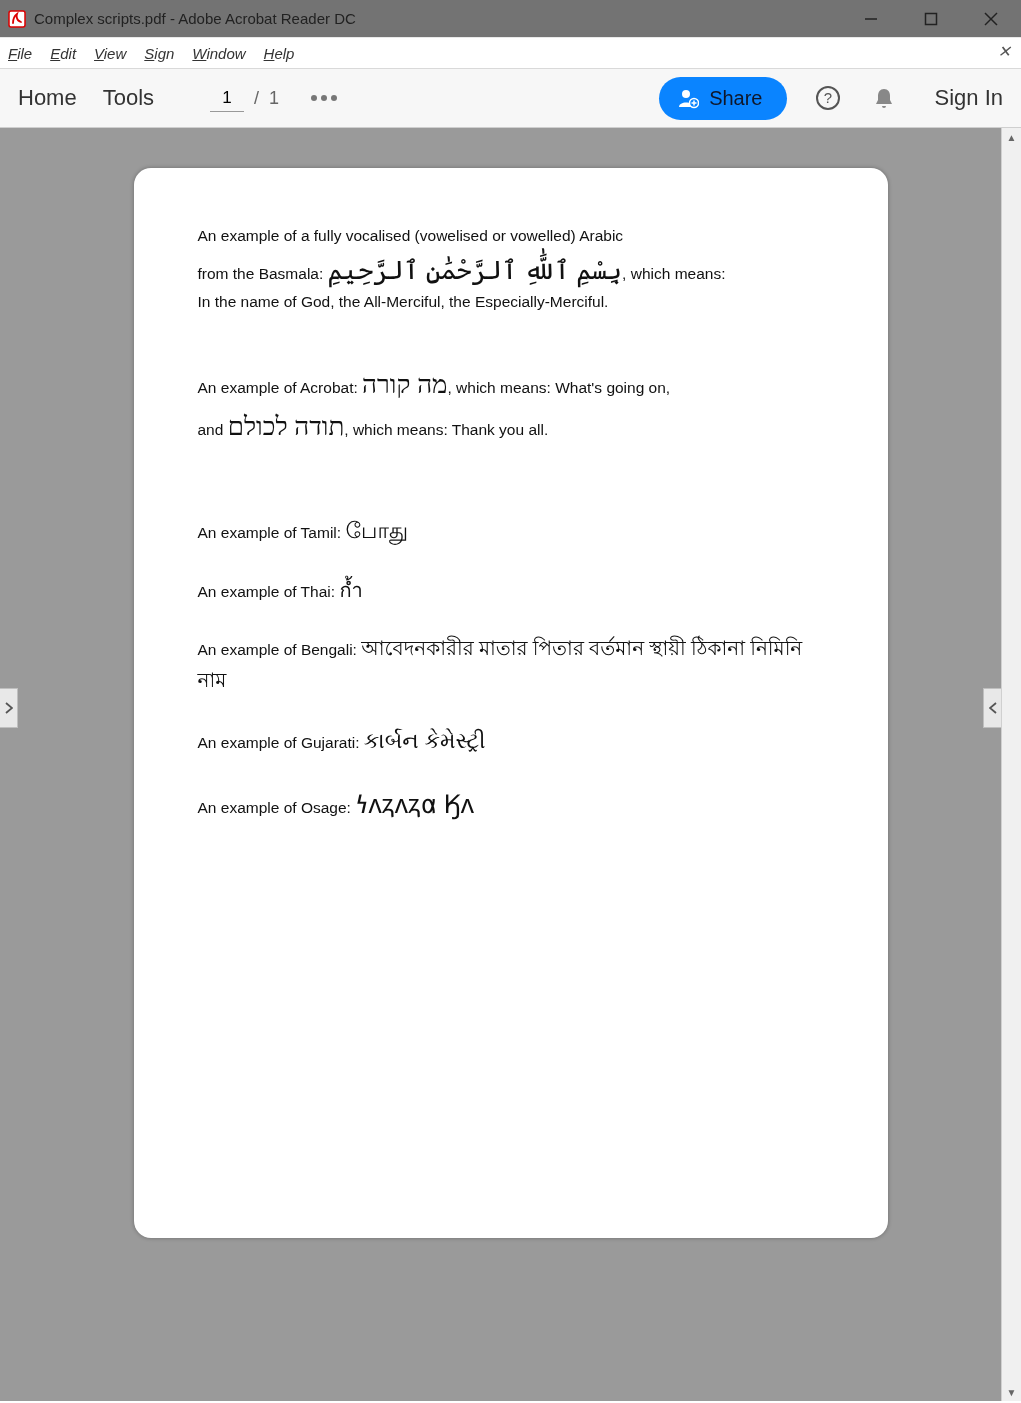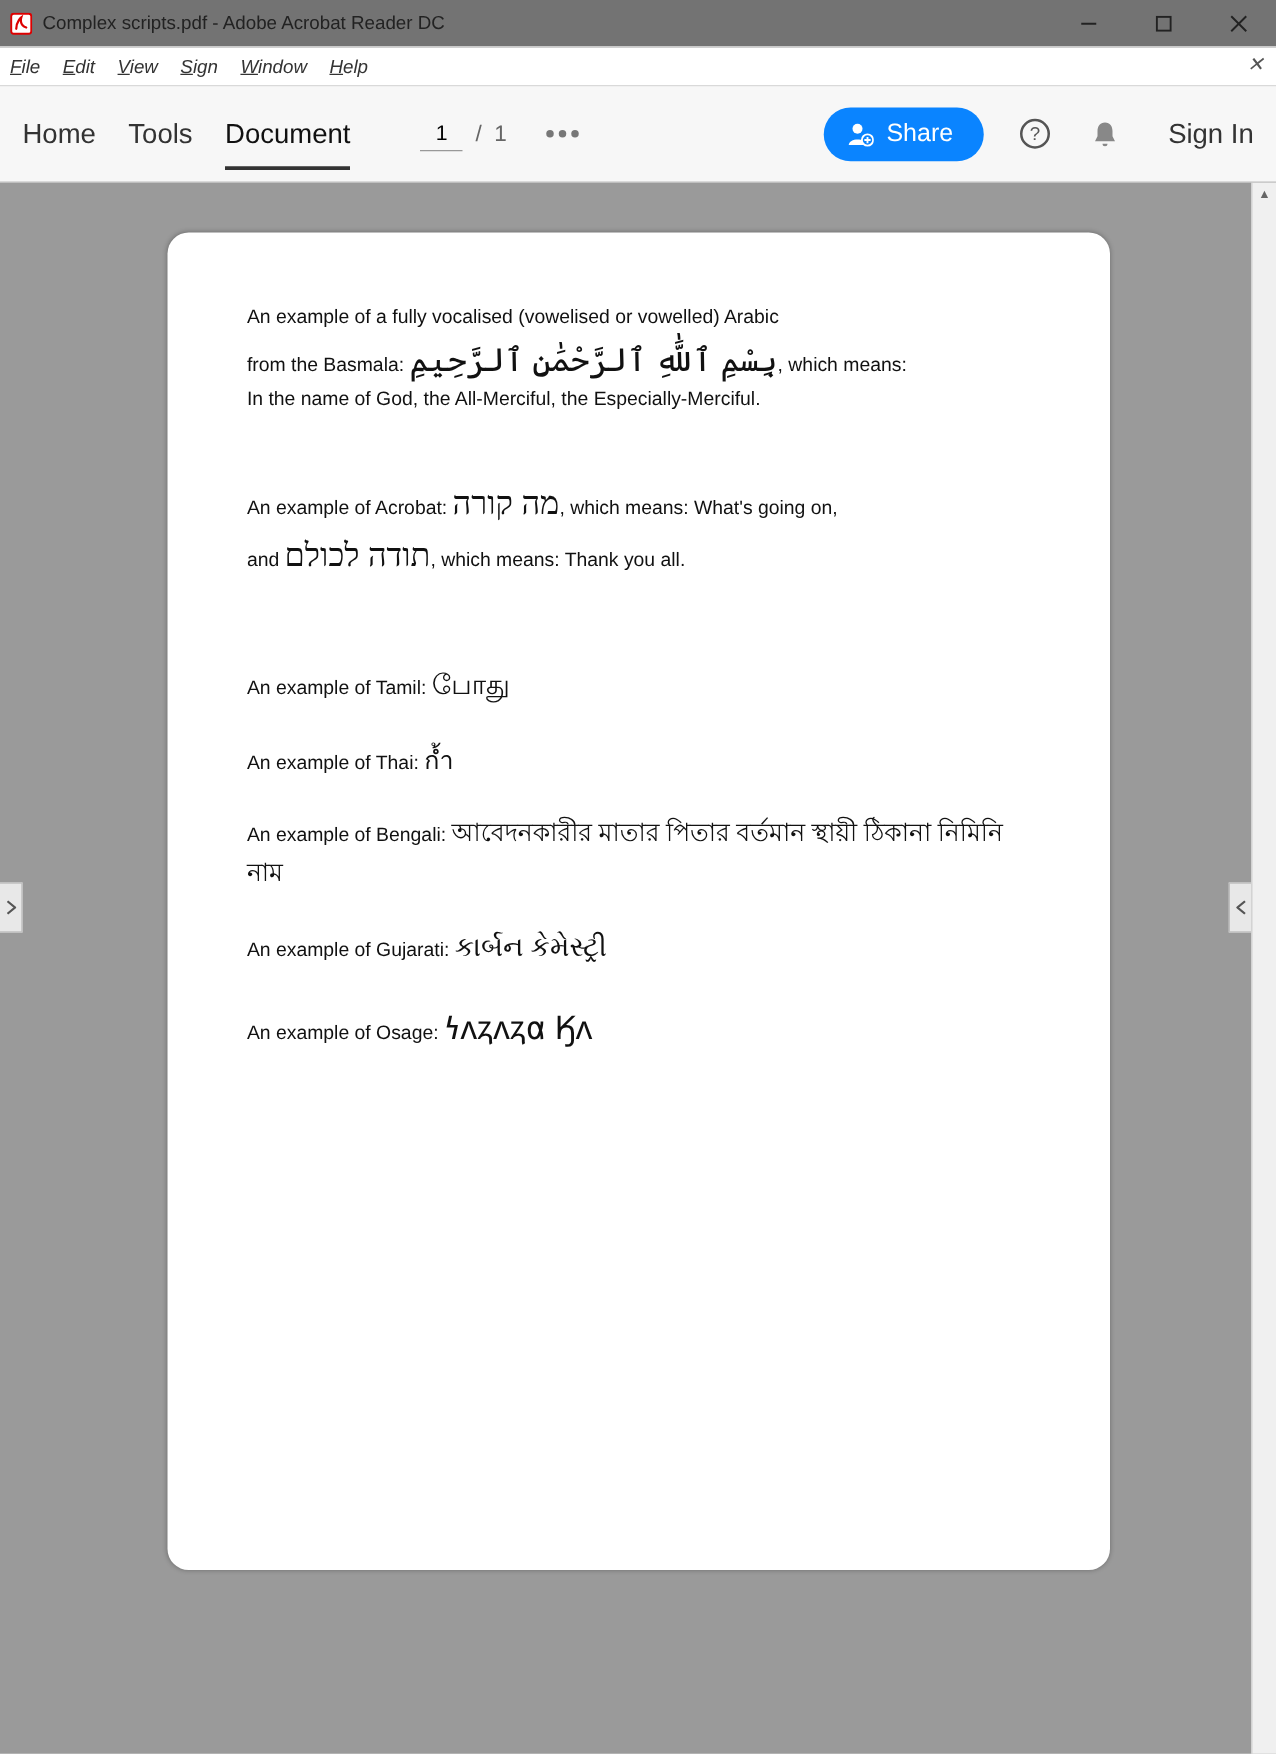--- a/index.html
+++ b/index.html
@@ -49,21 +49,21 @@
       font-style: italic;
     }
     .menu-item { cursor: default; }
     .menu-item .ul { text-decoration: underline; }
     .menu-bar .close-ad {
       position: absolute; right: 10px; top: 4px;
       font-size: 16px; color: #555;
     }
     
     .toolbar {
-      height: 78px;
+      height: 60px;
       border-top: 1px solid #d9d9d9;
       border-bottom: 1px solid #cfcfcf;
       background: #f7f7f7;
       display: flex;
       align-items: center;
       padding: 0 18px 0 18px;
       gap: 26px;
     }
     .tb-tab {
       font-size: 22px;
@@ -83,21 +83,21 @@
     .page-input {
       width: 34px; height: 28px;
       border: none; border-bottom: 1px solid #999;
       text-align: center; font-size: 17px; background: transparent;
     }
     .more-dots { display: flex; gap: 4px; margin-left: 6px;}
     .more-dots span { width: 6px; height: 6px; background: #777; border-radius: 50%; display: block;}
     .tb-spacer { flex: 1; }
     .share-btn {
       background: #0a84ff;
-      color: #ffffff;
+      color: #0f172a;
       border: none;
       border-radius: 24px;
       padding: 10px 24px 10px 18px;
       font-size: 20px;
       display: flex; align-items: center; gap: 10px;
       cursor: pointer;
     }
     .share-btn svg { }
     .tb-icon {
       width: 30px; height: 30px;
@@ -201,21 +201,20 @@
   <span class="menu-item"><span class="ul">V</span><span>iew</span></span>
   <span class="menu-item"><span class="ul">S</span><span>ign</span></span>
   <span class="menu-item"><span class="ul">W</span><span>indow</span></span>
   <span class="menu-item"><span class="ul">H</span><span>elp</span></span>
   <span class="close-ad">✕</span>
 </div>
 
 <div class="toolbar">
   <span class="tb-tab">Home</span>
   <span class="tb-tab">Tools</span>
-  <span class="tb-tab active">Document</span>
   <div class="page-nav">
     <input class="page-input" value="1" style="">
     <span>/</span>
     <span>1</span>
   </div>
   <div class="more-dots">
       <span></span>
       <span></span>
       <span></span>
     </div>

